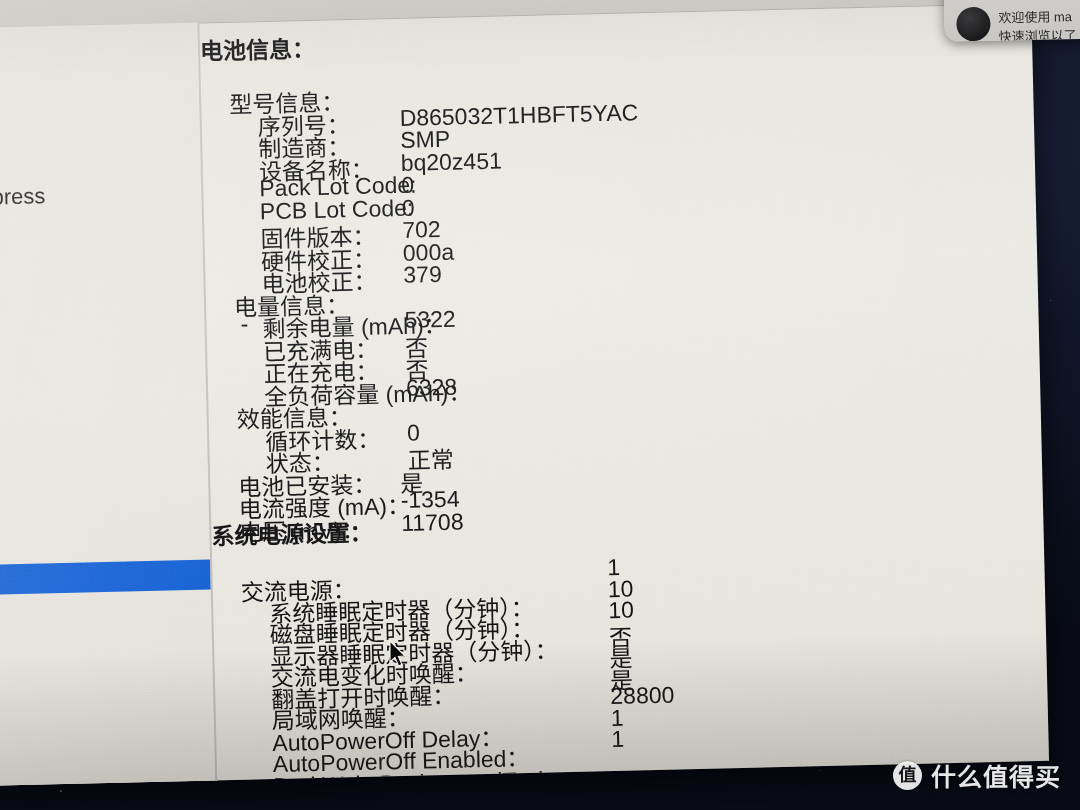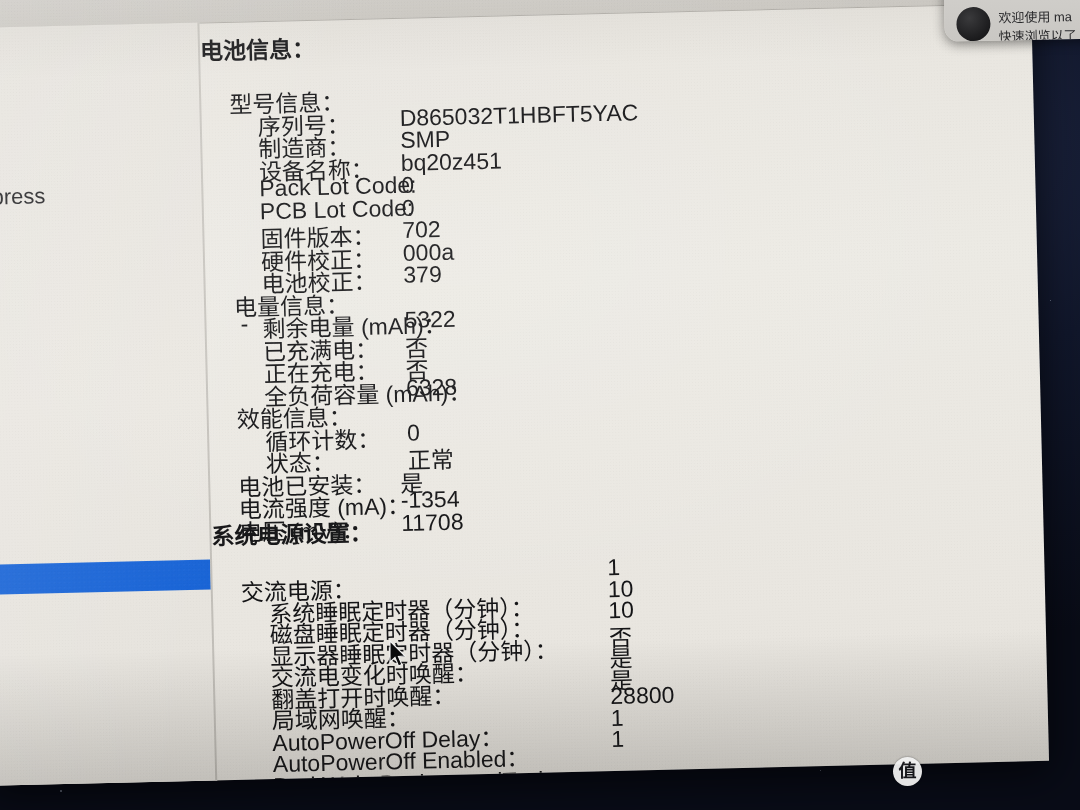--- a/index.html
+++ b/index.html
@@ -236,13 +236,14 @@
 </svg>
 
 <div id="banner">
   <div id="banner-icon"></div>
   <div class="banner-line" style="top:47px;">欢迎使用 ma</div>
   <div class="banner-line" style="top:66px;">快速浏览以了</div>
 </div>
 
 <div id="watermark">
   <div id="wm-logo">值</div>
+  <div id="wm-text">什么值得买</div>
 </div>
 
 </body></html>

